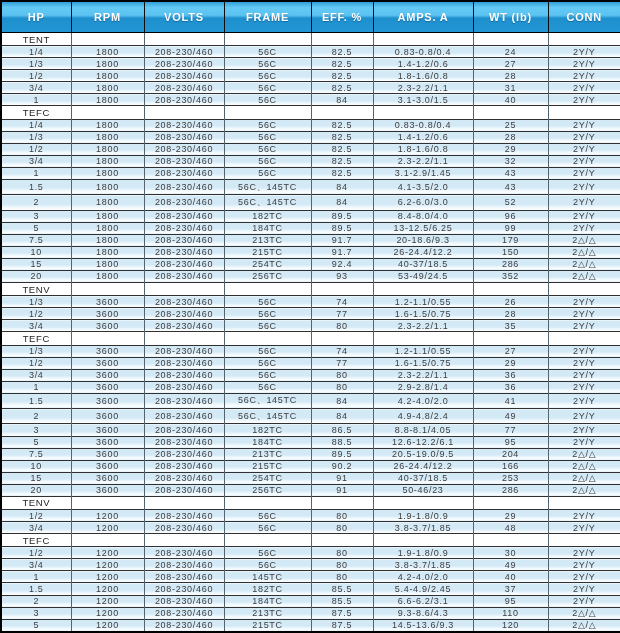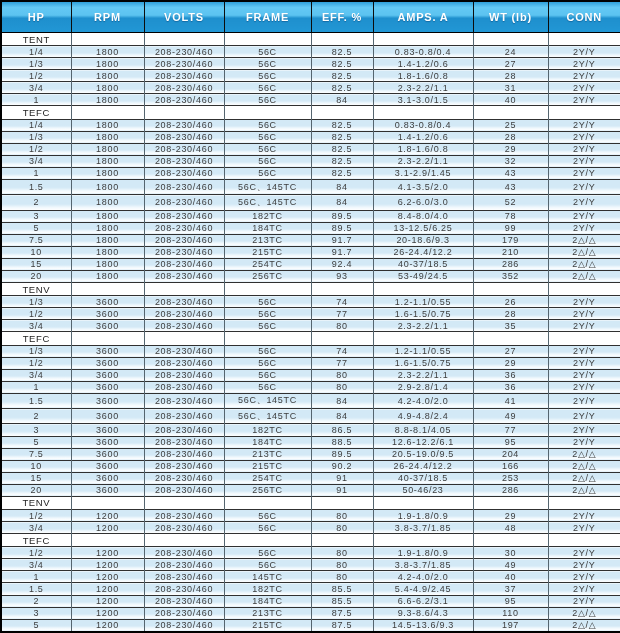--- a/index.html
+++ b/index.html
@@ -221,21 +221,21 @@
         <td>52</td>
         <td>2Y/Y</td>
       </tr>
       <tr class="data-row">
         <td>3</td>
         <td>1800</td>
         <td>208-230/460</td>
         <td>182TC</td>
         <td>89.5</td>
         <td>8.4-8.0/4.0</td>
-        <td>78</td>
+        <td>96</td>
         <td>2Y/Y</td>
       </tr>
       <tr class="data-row">
         <td>5</td>
         <td>1800</td>
         <td>208-230/460</td>
         <td>184TC</td>
         <td>89.5</td>
         <td>13-12.5/6.25</td>
         <td>99</td>
@@ -251,21 +251,21 @@
         <td>179</td>
         <td>2△/△</td>
       </tr>
       <tr class="data-row">
         <td>10</td>
         <td>1800</td>
         <td>208-230/460</td>
         <td>215TC</td>
         <td>91.7</td>
         <td>26-24.4/12.2</td>
-        <td>210</td>
+        <td>150</td>
         <td>2△/△</td>
       </tr>
       <tr class="data-row">
         <td>15</td>
         <td>1800</td>
         <td>208-230/460</td>
         <td>254TC</td>
         <td>92.4</td>
         <td>40-37/18.5</td>
         <td>286</td>
@@ -551,17 +551,17 @@
         <td>110</td>
         <td>2△/△</td>
       </tr>
       <tr class="data-row">
         <td>5</td>
         <td>1200</td>
         <td>208-230/460</td>
         <td>215TC</td>
         <td>87.5</td>
         <td>14.5-13.6/9.3</td>
-        <td>197</td>
+        <td>120</td>
         <td>2△/△</td>
       </tr>
     </tbody>
 </table>
 
 </body></html>

